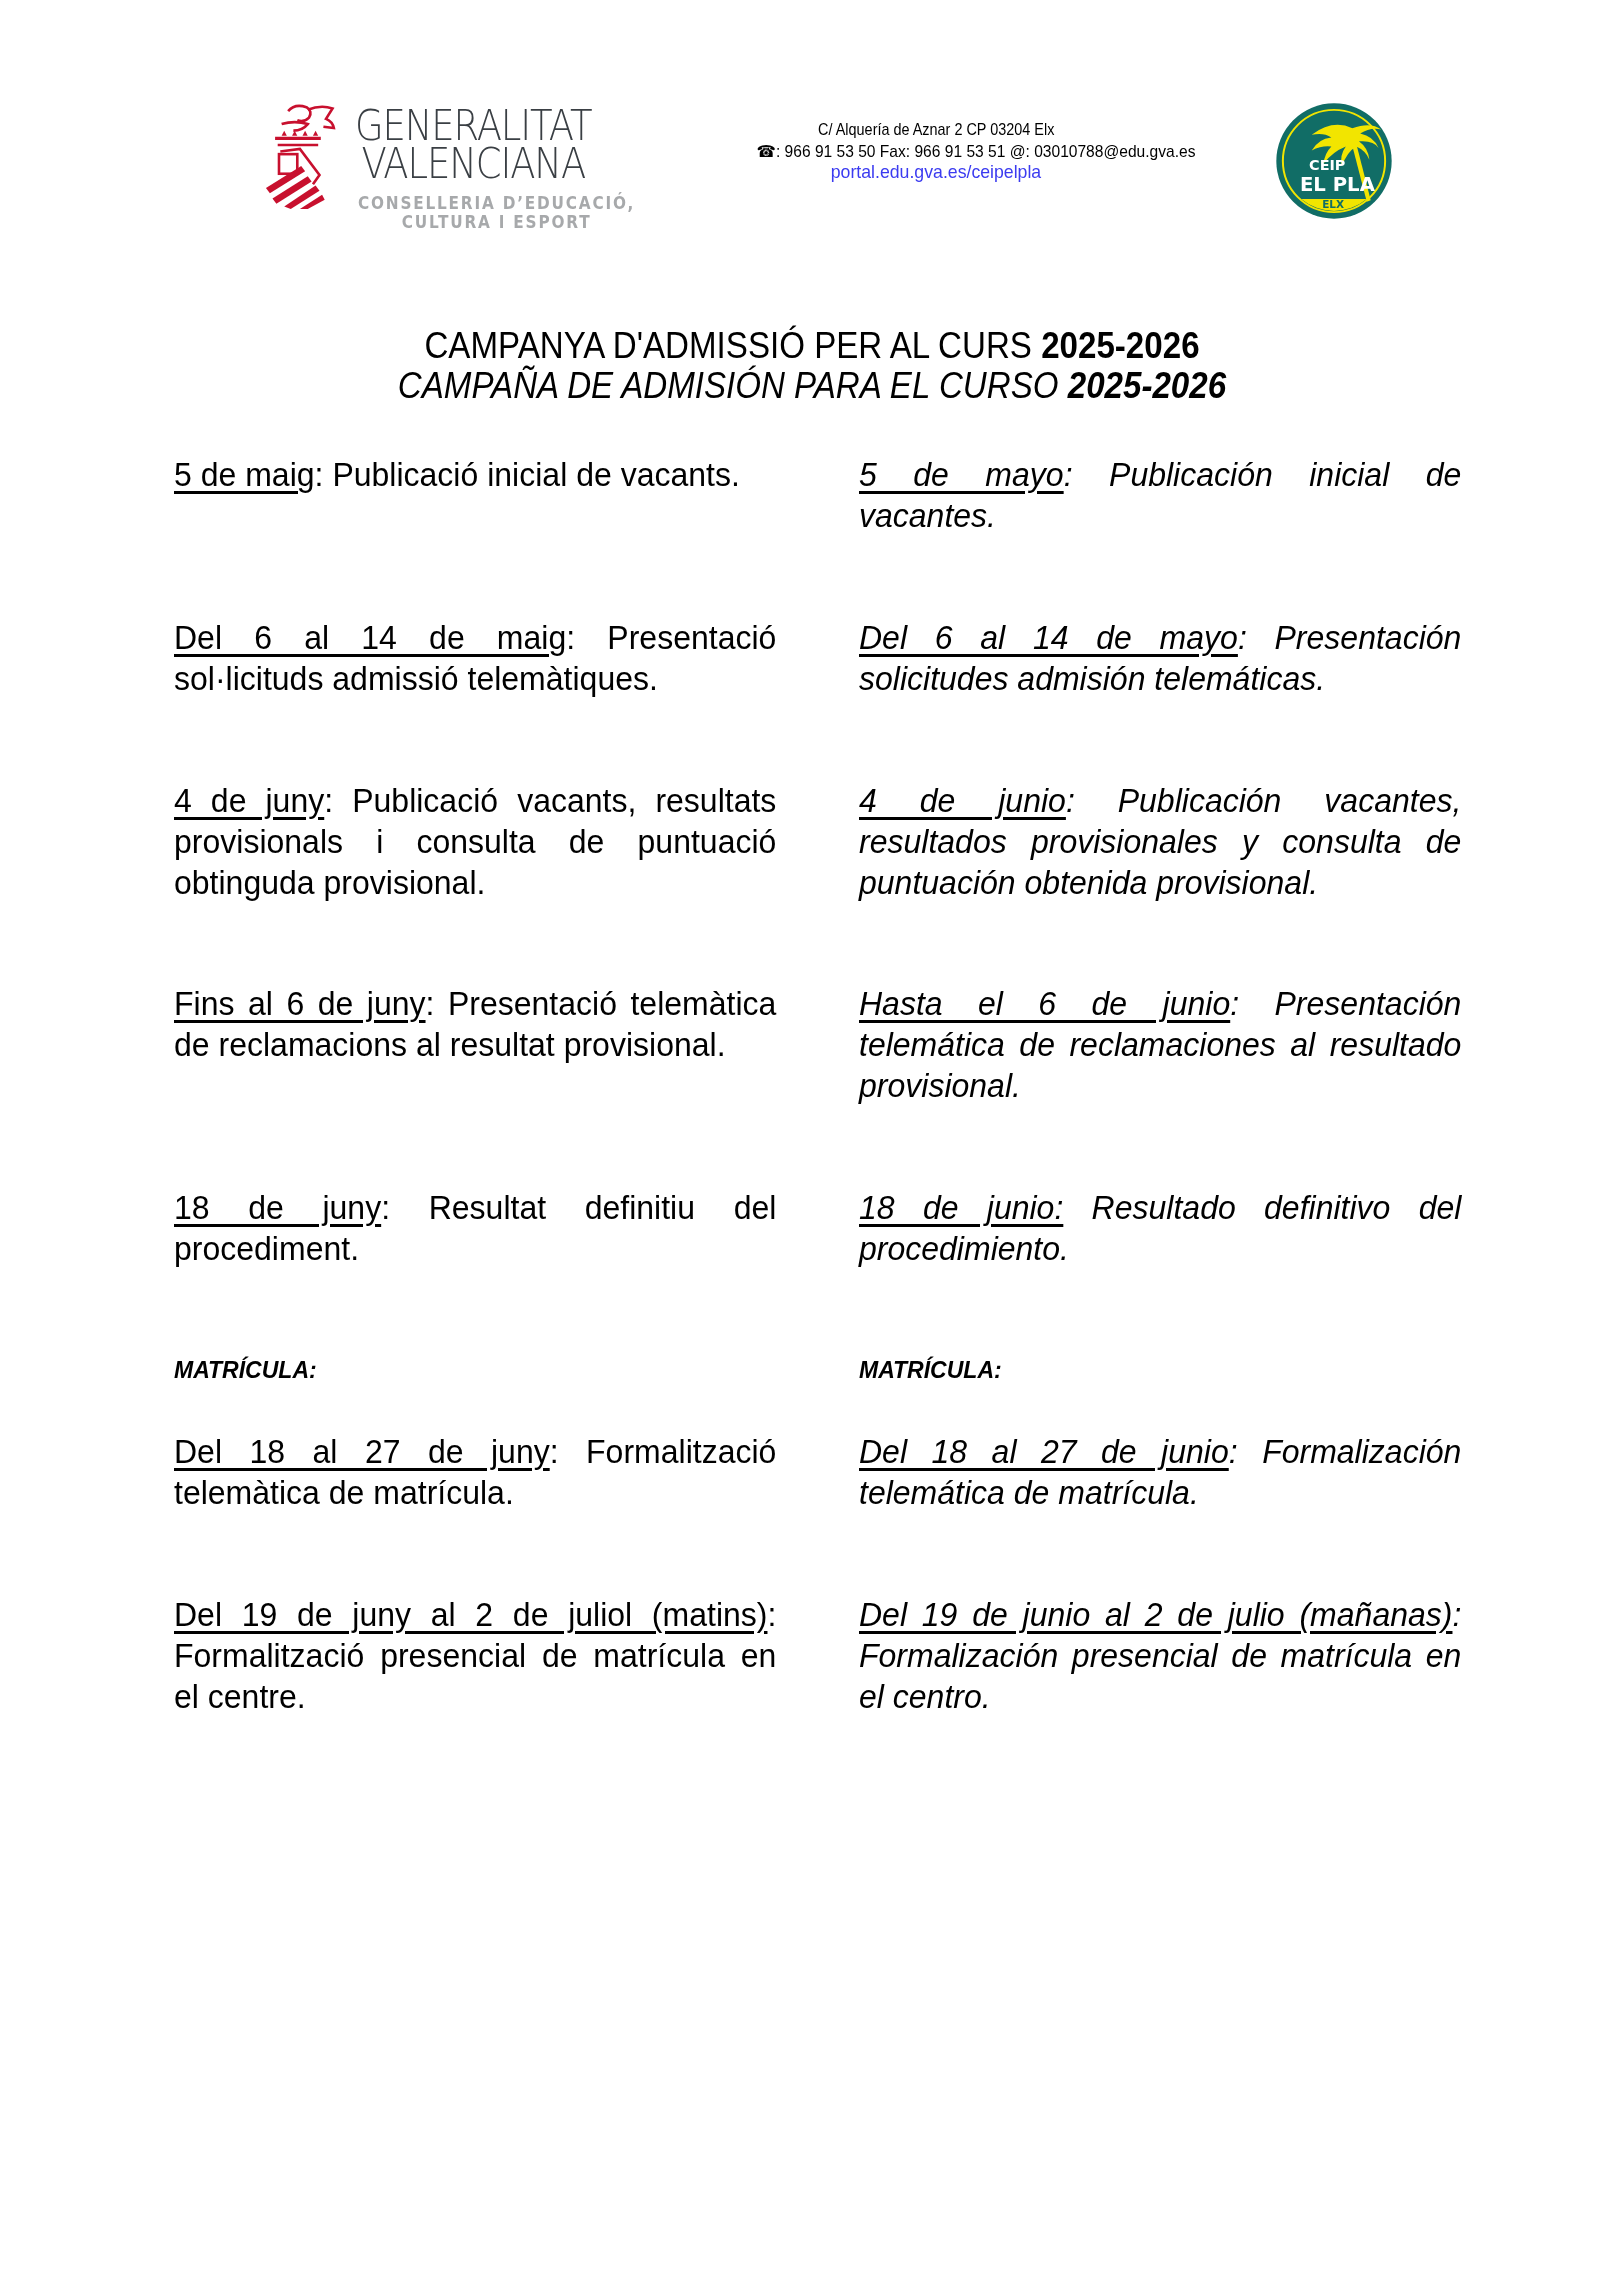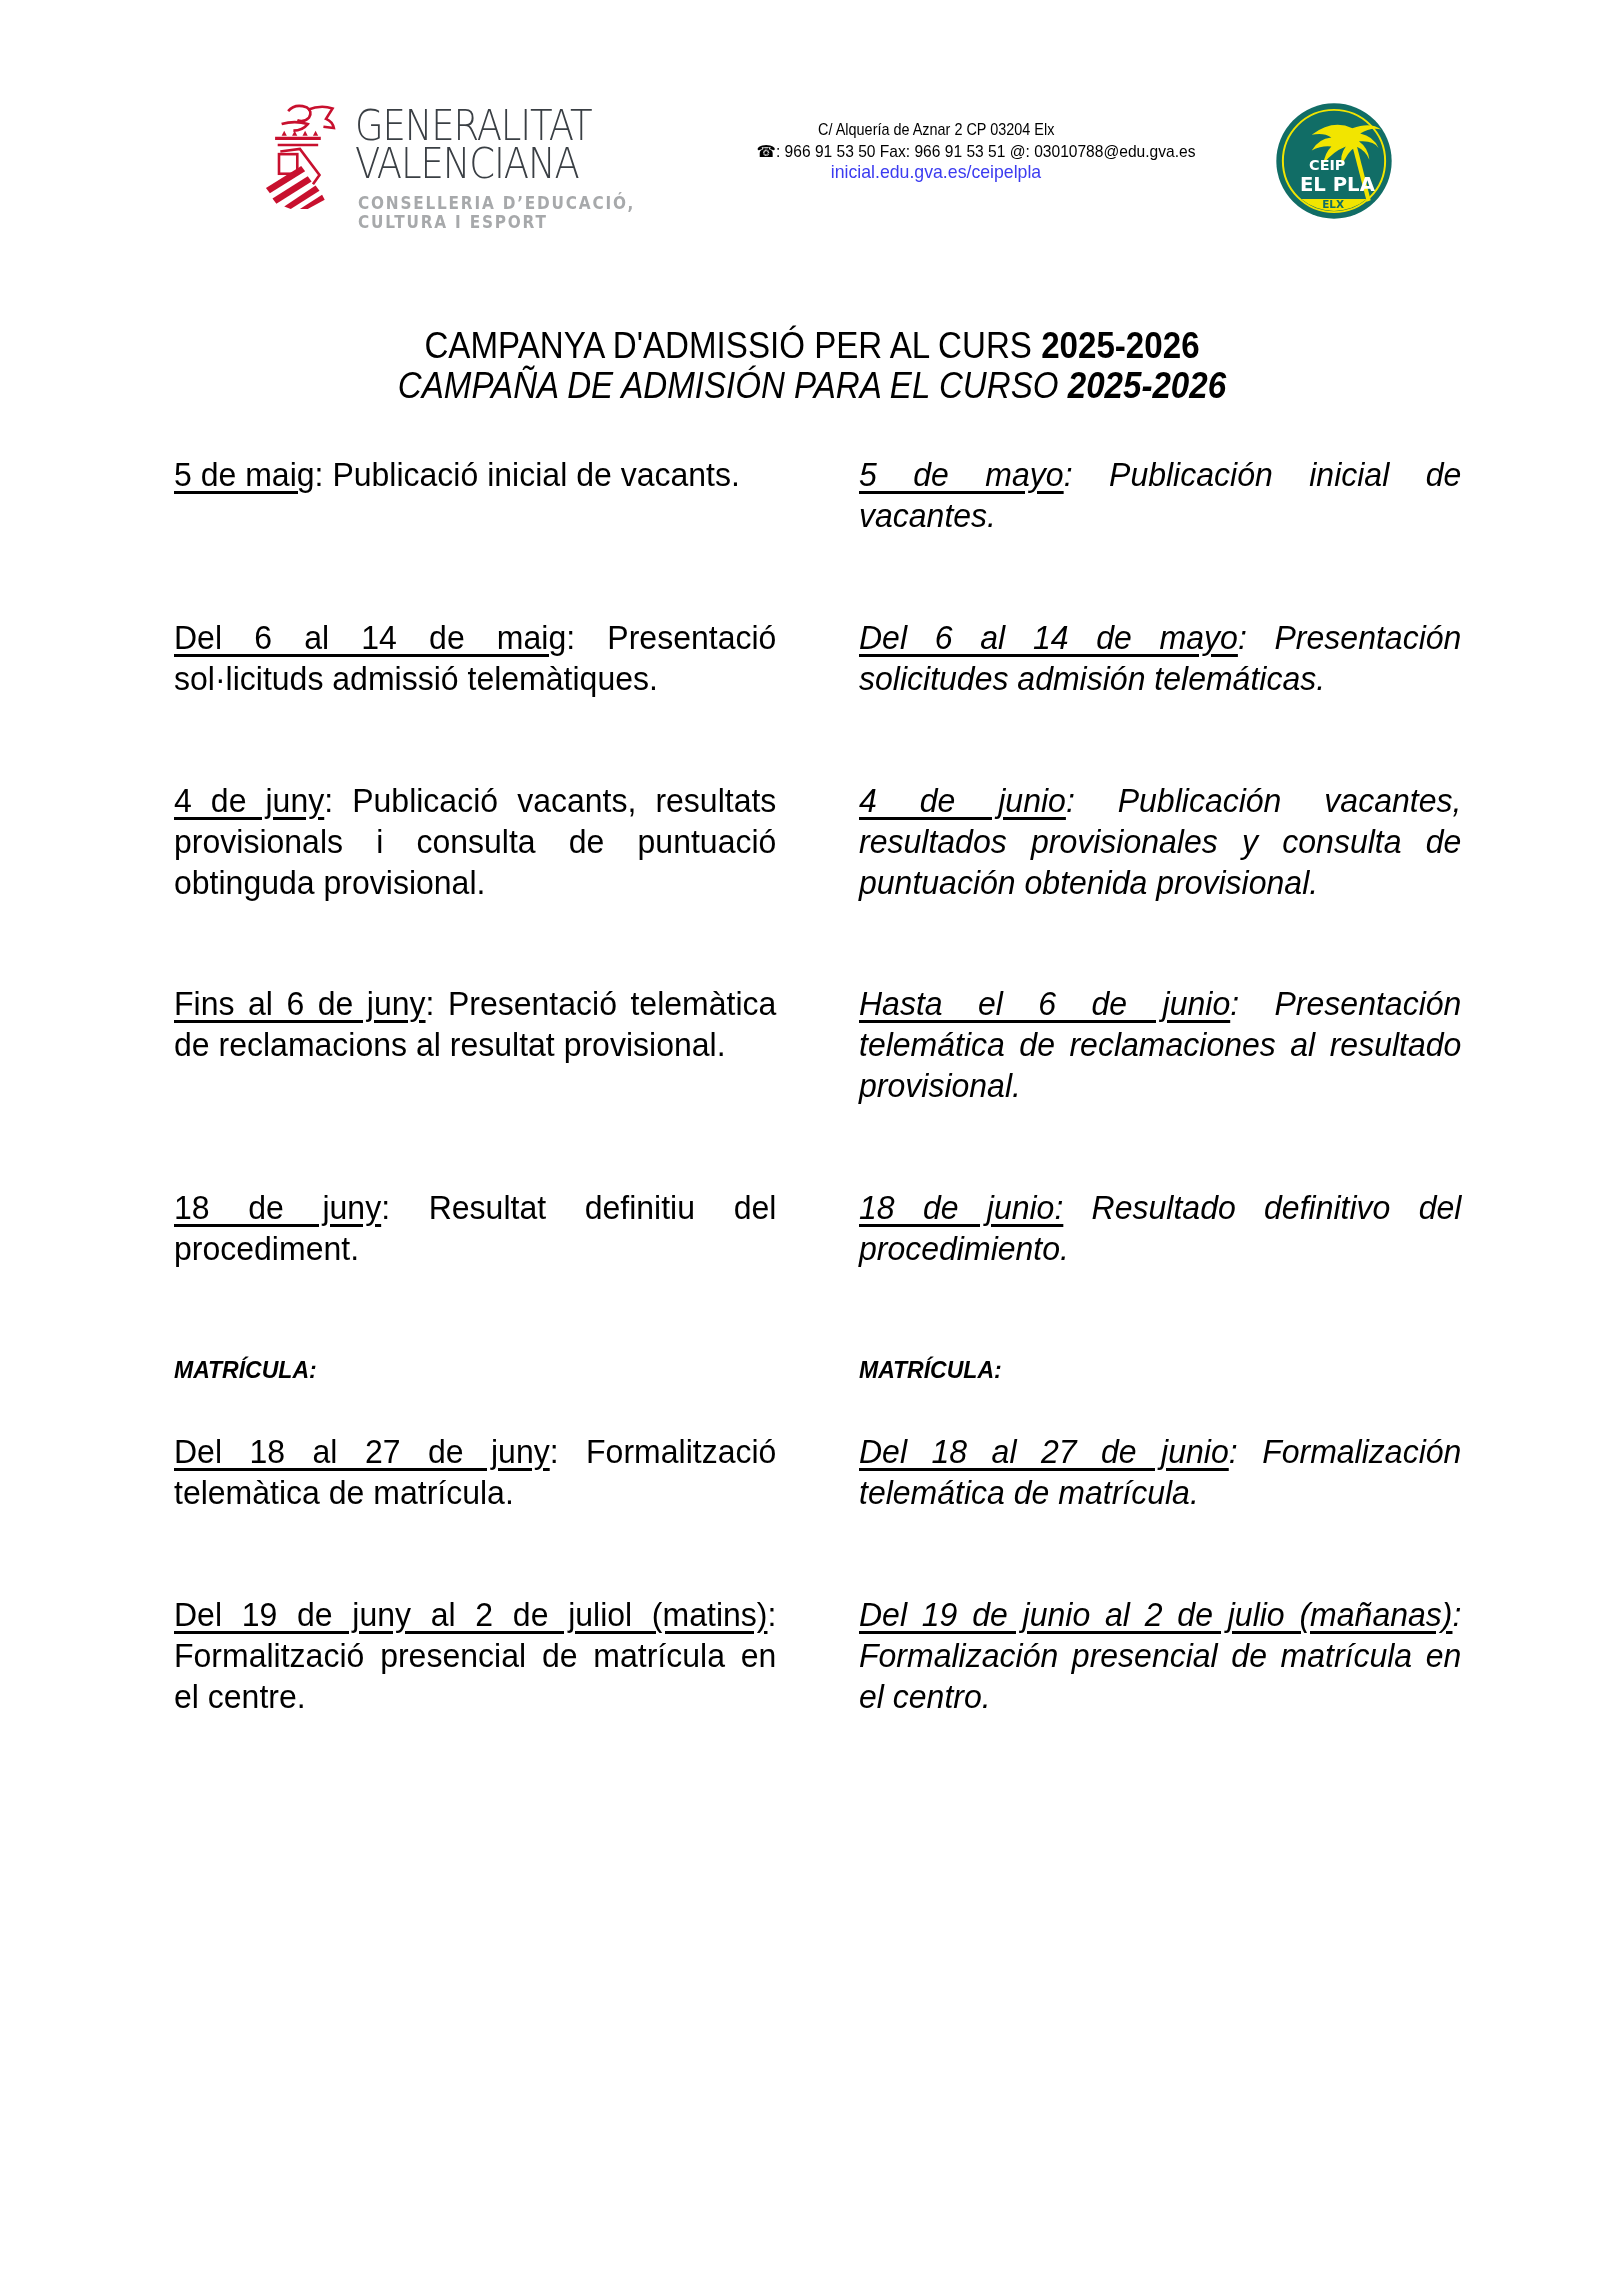--- a/index.html
+++ b/index.html
@@ -1,20 +1,20 @@
 <!DOCTYPE html>
 <html style="font-size:10.5px"><head>
 <meta charset="utf-8">
 <style>
   html, body { margin: 0; padding: 0; background: #ffffff; }
   body { width: 1624px; height: 2295px; position: relative; overflow: hidden;
          font-family: "Liberation Sans", sans-serif; color: #000; }
 
   
-  .gv-logo { position: absolute; left: 262px; top: 98px; width: 419px; height: 137px; }
+  .gv-logo { position: absolute; left: 262px; top: 98px; width: 419px; height: 137px; text-align: center; }
   .gv-emblem { position: absolute; left: 0; top: 0; width: 98px; height: 111px; }
   .gv-name { position: absolute; left: 93px; top: 7.9px; font-family: "DejaVu Sans", sans-serif;
              font-weight: 300; color: #3a3f44; font-size: 43px; line-height: 38px;
              letter-spacing: -1.3px; transform: scaleX(0.86); transform-origin: left top; }
   .gv-name span { display: block; }
   .gv-dept { position: absolute; left: 96px; top: 96px; color: #a7a9ab; font-weight: bold;
              font-family: "DejaVu Sans", sans-serif; font-size: 17px; line-height: 19px;
              letter-spacing: 2px; transform: scaleX(0.9); transform-origin: left top; }
   .gv-dept span { display: block; }
 
@@ -77,21 +77,21 @@
   </div>
 </div>
 
 <div class="school-info">
   <div><span class="school-addr">C/ Alquería de Aznar 2  CP 03204 Elx</span></div>
   <div>
     <span class="school-contact">
       <span>☎</span><span>: 966 91 53 50 Fax:  966 91 53 51 @: 03010788@edu.gva.es</span>
     </span>
   </div>
-  <div class="school-url">inicial.edu.gva.es/ceipelpla</div>
+  <div class="school-url">portal.edu.gva.es/ceipelpla</div>
 </div>
 
 <svg class="school-badge" viewBox="0 0 180 180">
   <circle cx="90" cy="90" r="88" fill="#116d66"></circle>
   <circle cx="90" cy="90" r="78" fill="none" stroke="#f2e500" stroke-width="3"></circle>
   <g fill="#f2e500">
     <path d="M118 40 L146 150 L140 152 L112 44 Z"></path>
     <path d="M118 40 q-30 -14 -62 10 q18 -4 30 4 q-20 2 -30 20 q16 -8 30 -6 q-10 10 -12 26 q14 -18 34 -26 q-10 14 -6 30 q8 -22 22 -30 q14 6 20 20 q-2 -18 -16 -28 q22 -2 30 10 q-8 -18 -28 -22 q16 -10 32 -6 q-16 -12 -44 -2 Z"></path>
   </g>
   <path d="M12 126 L168 126 A88 88 0 0 1 12 126 Z" fill="#f2e500" opacity="0"></path>

